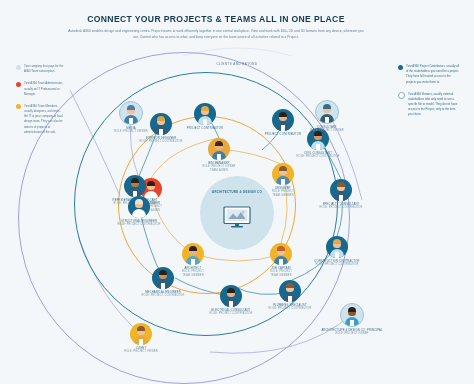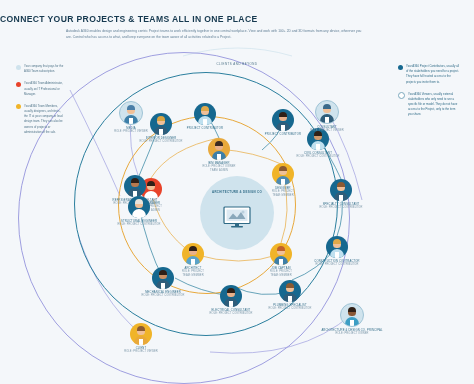--- a/index.html
+++ b/index.html
@@ -6,21 +6,21 @@
   body{
     width:474px;height:384px;
     background:#f4f7fa;
     font-family:"Liberation Sans", sans-serif;
     overflow:hidden;
     position:relative;
   }
   #stage{position:absolute;inset:0;}
 
   
-  .header{position:absolute;left:0;top:14px;width:432px;text-align:left;}
+  .header{position:absolute;left:0;top:14px;width:432px;text-align:center;}
   .header h1{
     margin:0;font-size:8.6px;letter-spacing:.35px;font-weight:bold;
     color:#16394f;
   }
   .header p{
     margin:5px auto 0;width:300px;font-size:3.25px;line-height:1.75;
     color:#5c7b92;letter-spacing:.05px;
   }
 
   

